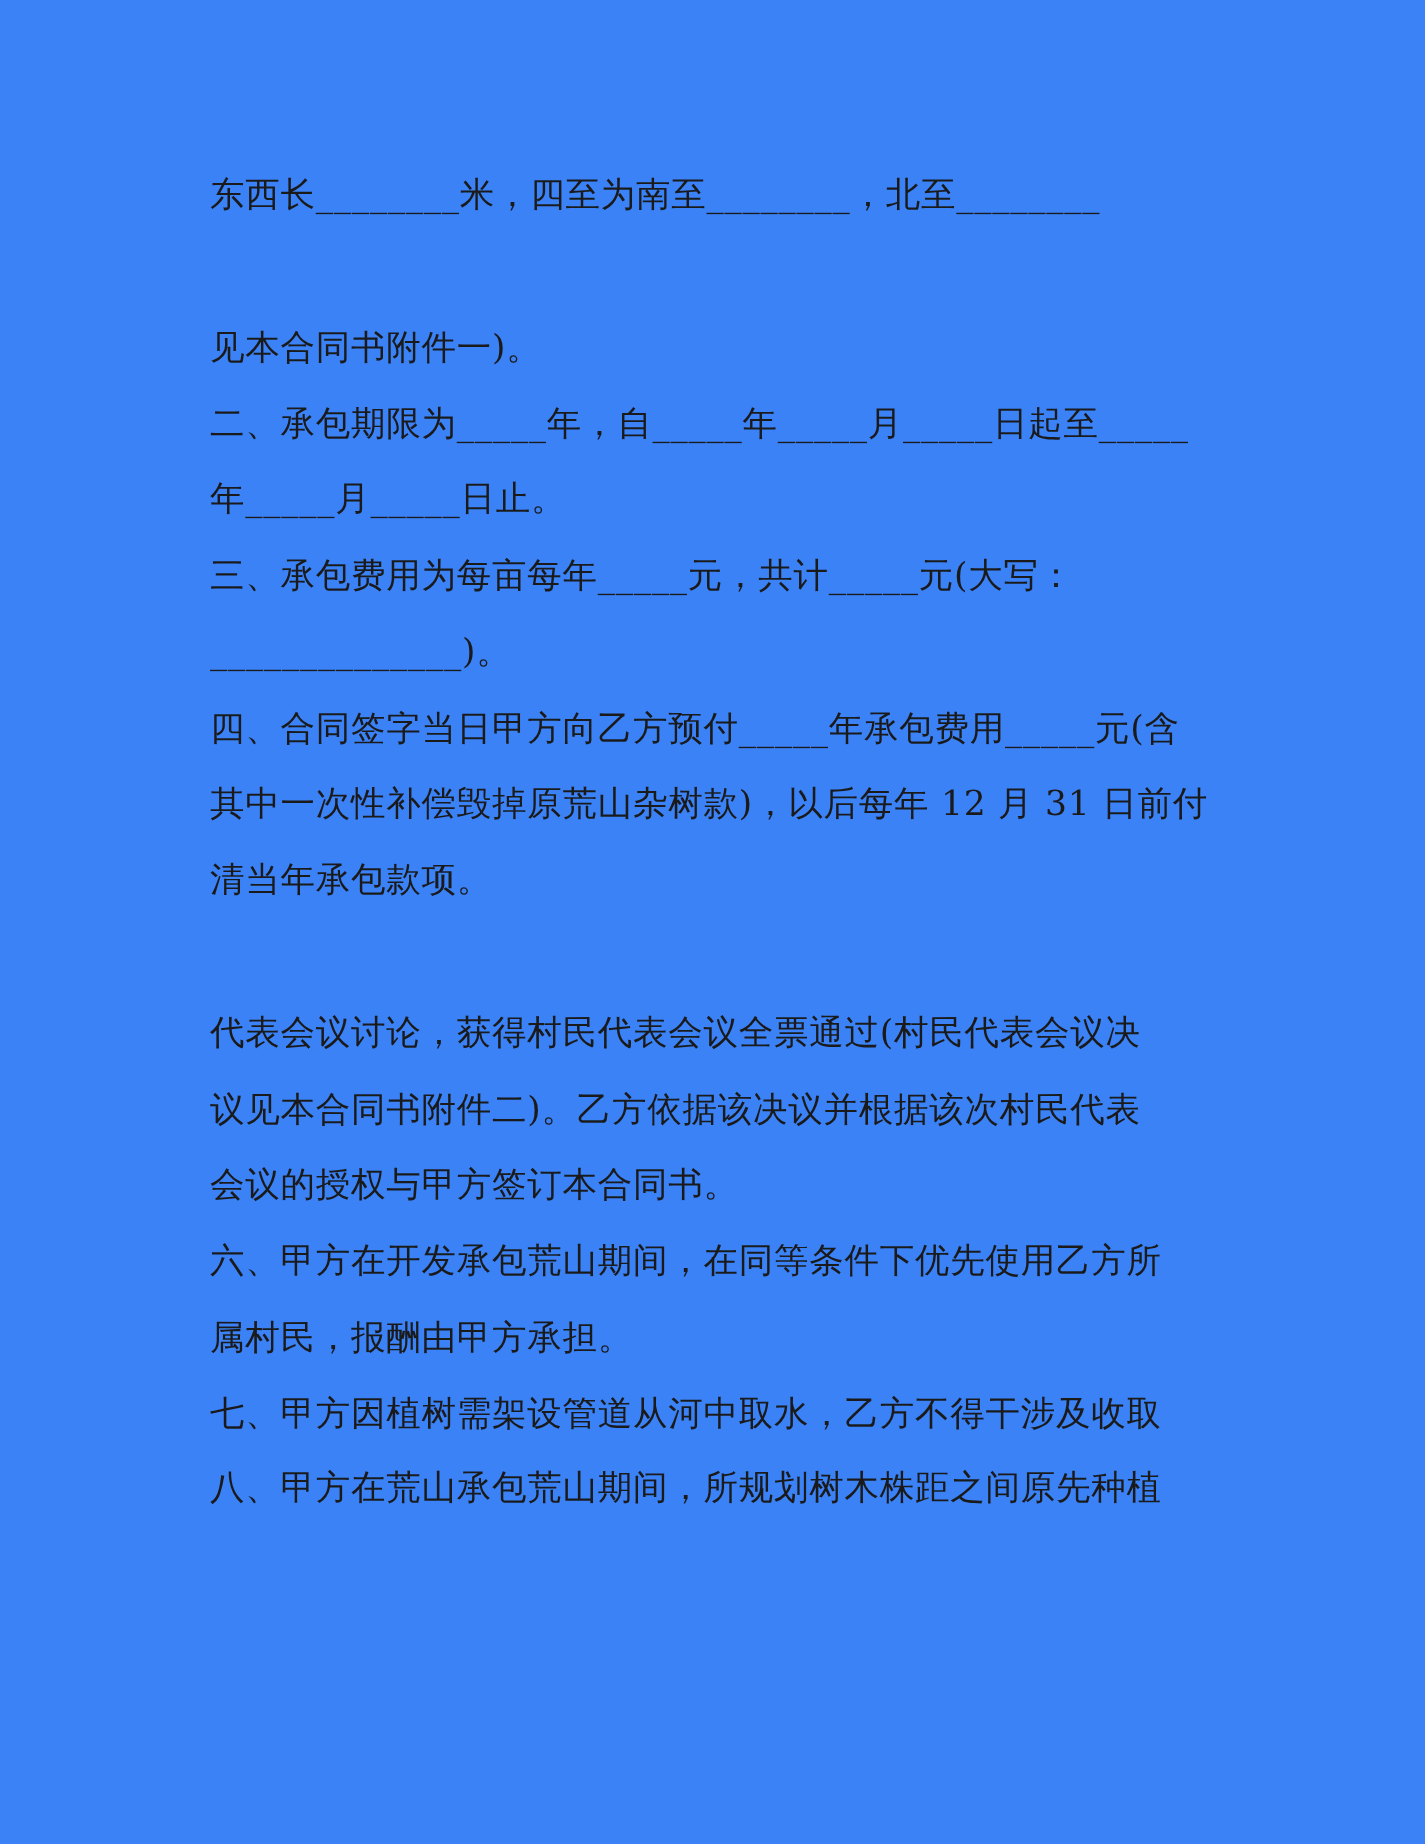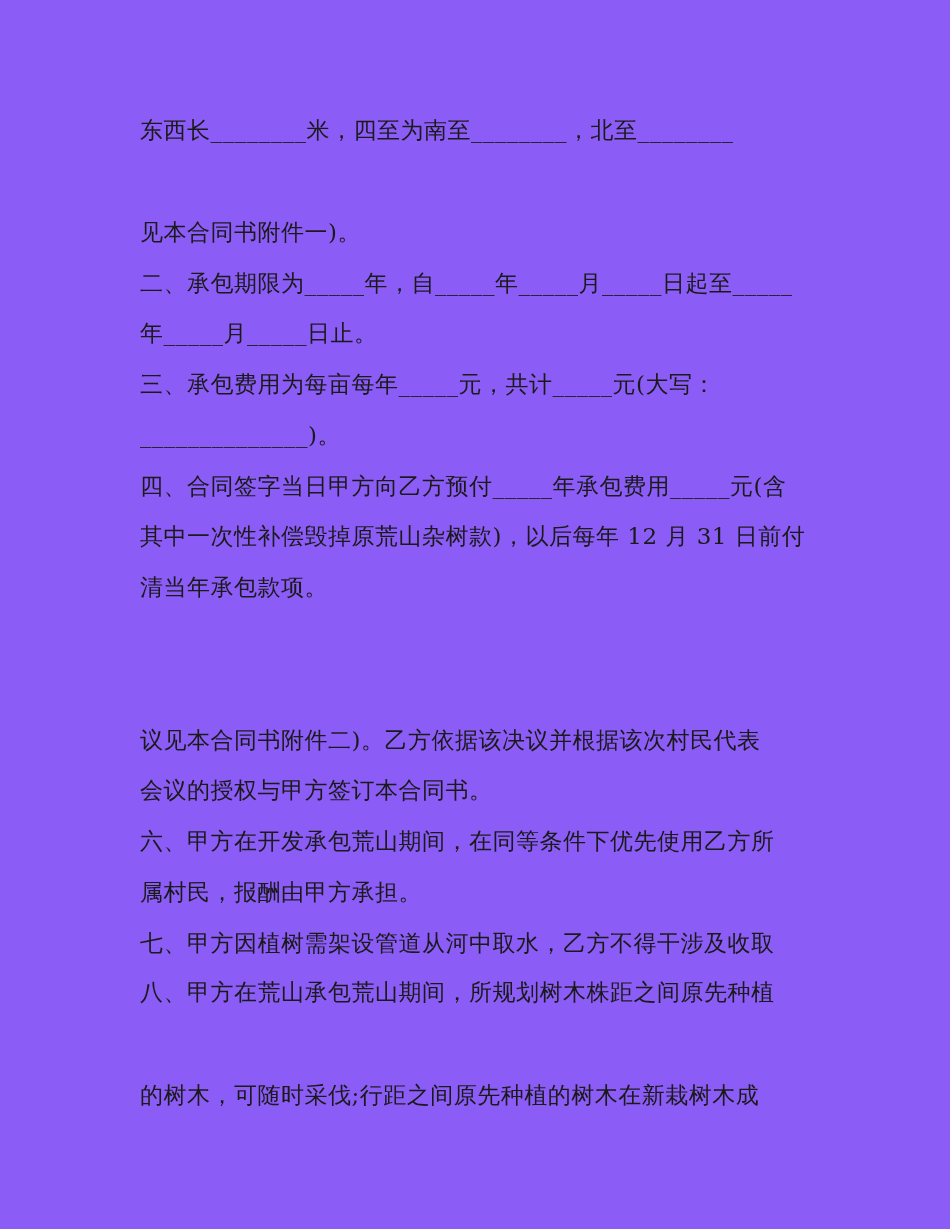--- a/index.html
+++ b/index.html
@@ -14,21 +14,21 @@
       overflow: hidden;
       font-family: "DejaVu Serif", "Liberation Serif", serif;
       color: #1a1a1a;
     }
     .page {
       position: absolute;
       left: 0;
       top: 0;
       width: 950px;
       height: 1229px;
-      background: #8b5cf6;
+      background: #3b82f6;
     }
     .line {
       position: absolute;
       left: 140px;
       font-size: 23px;
       line-height: 30px;
       white-space: nowrap;
       letter-spacing: 0.5px;
     }
   </style>
@@ -38,20 +38,20 @@
 <div class="page">
   <div class="line" style="top:115px">东西长________米，四至为南至________，北至________</div>
   <div class="line" style="top:217px">见本合同书附件一)。</div>
   <div class="line" style="top:318px">年_____月_____日止。</div>
   <div class="line" style="top:268px">二、承包期限为_____年，自_____年_____月_____日起至_____</div>
   <div class="line" style="top:369px">三、承包费用为每亩每年_____元，共计_____元(大写：</div>
   <div class="line" style="top:420px">______________)。</div>
   <div class="line" style="top:471px">四、合同签字当日甲方向乙方预付_____年承包费用_____元(含</div>
   <div class="line" style="top:521px">其中一次性补偿毁掉原荒山杂树款)，以后每年 12 月 31 日前付</div>
   <div class="line" style="top:572px">清当年承包款项。</div>
+  <div class="line" style="top:674px">代表会议讨论，获得村民代表会议全票通过(村民代表会议决</div>
   <div class="line" style="top:725px">议见本合同书附件二)。乙方依据该决议并根据该次村民代表</div>
   <div class="line" style="top:775px">会议的授权与甲方签订本合同书。</div>
   <div class="line" style="top:826px">六、甲方在开发承包荒山期间，在同等条件下优先使用乙方所</div>
   <div class="line" style="top:877px">属村民，报酬由甲方承担。</div>
   <div class="line" style="top:928px">七、甲方因植树需架设管道从河中取水，乙方不得干涉及收取</div>
   <div class="line" style="top:977px">八、甲方在荒山承包荒山期间，所规划树木株距之间原先种植</div>
-  <div class="line" style="top:1080px">的树木，可随时采伐;行距之间原先种植的树木在新栽树木成</div>
 </div>
 
 </body></html>

